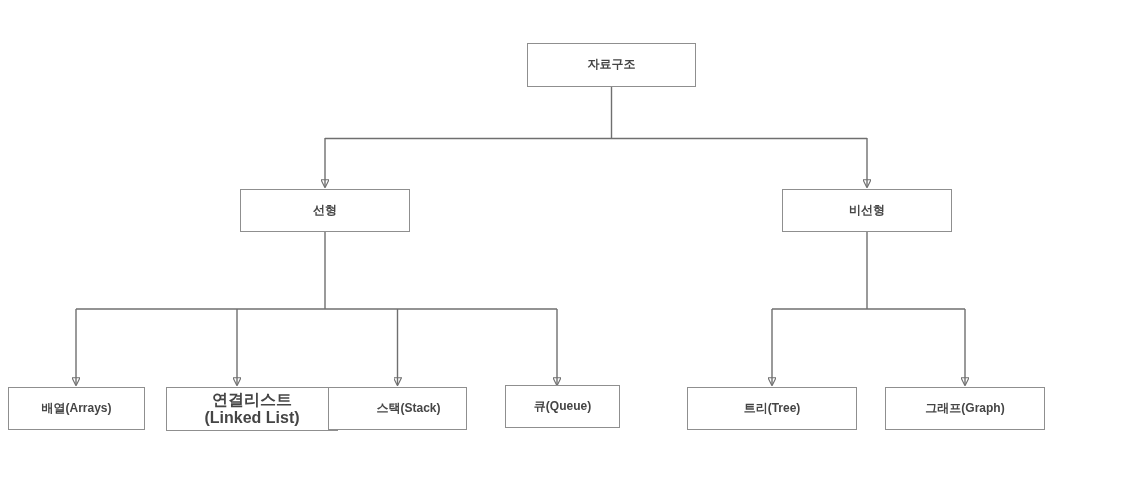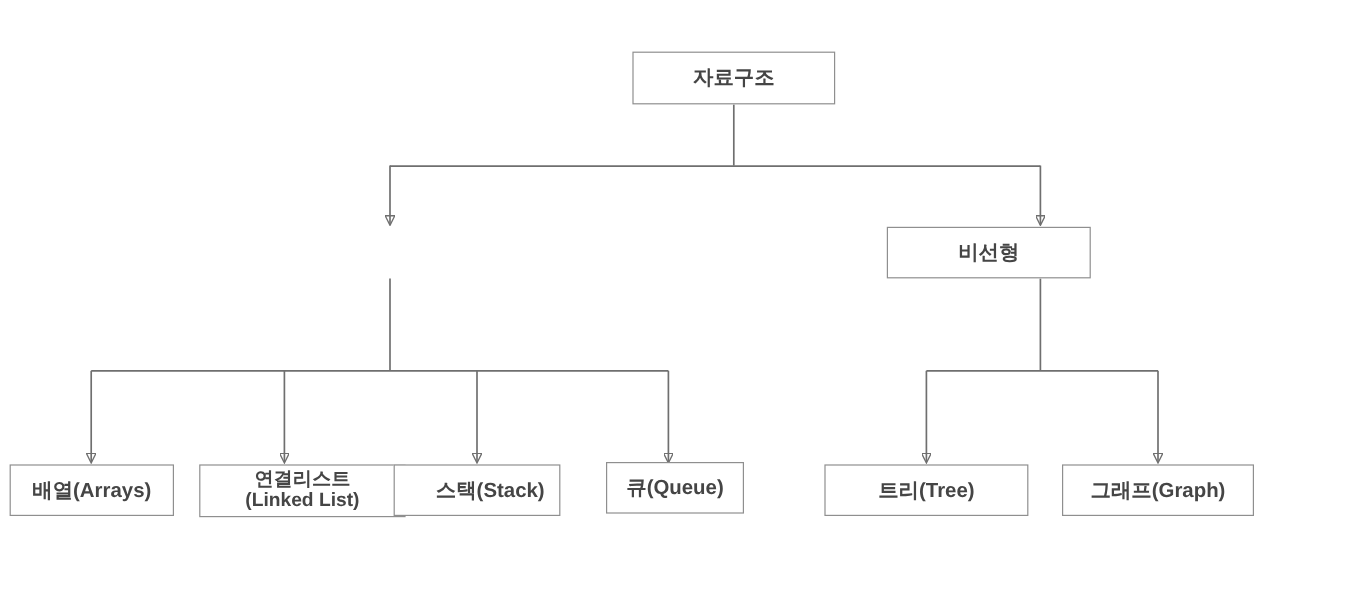--- a/index.html
+++ b/index.html
@@ -38,28 +38,28 @@
     position:absolute;
     box-sizing:border-box;
     display:flex;
     flex-direction:column;
     align-items:center;
     justify-content:center;
     background:#ffffff;
     border:1.5px solid var(--box-border);
     color:var(--text);
     font-weight:700;
-    font-size:17px;
+    font-size:12px;
     line-height:1.15;
     text-align:center;
     white-space:nowrap;
   }
   .node-root      {left:527px; top:43px;  width:169px; height:44px;}
   .node-linear    {left:240px; top:189px; width:170px; height:43px;}
-  .node-nonlinear {left:739px; top:189px; width:170px; height:43px;}
+  .node-nonlinear {left:782px; top:189px; width:170px; height:43px;}
   .node-arrays    {left:8px;   top:387px; width:137px; height:43px;text-align:right;}
   .node-linked    {left:166px; top:387px; width:172px; height:44px; font-size:16px;}
   .node-stack     {left:328px; top:387px; width:139px; height:43px;padding-left:22px;}
   .node-queue     {left:488px; top:385px; width:115px; height:43px;margin-left:17px;}
   .node-tree      {left:687px; top:387px; width:170px; height:43px;justify-content:center;}
   .node-graph     {left:885px; top:387px; width:160px; height:43px;}
 </style>
 </head>
 <body>
 
@@ -89,20 +89,23 @@
     <path d="M867,232 V309"></path>
     <path d="M772,309 H965"></path>
     <path d="M772,309 V385" marker-end="url(#arrow)"></path>
     <path d="M965,309 V385" marker-end="url(#arrow)"></path>
   </svg>
 
   <div class="node node-root">
     <span>자료구조</span>
   </div>
 
+  <div class="node node-linear">
+    <span>선형</span>
+  </div>
 
   <div class="node node-nonlinear">
     <span>비선형</span>
   </div>
 
   <div class="node node-arrays">
     <span>배열(Arrays)</span>
   </div>
 
   <div class="node node-linked">

